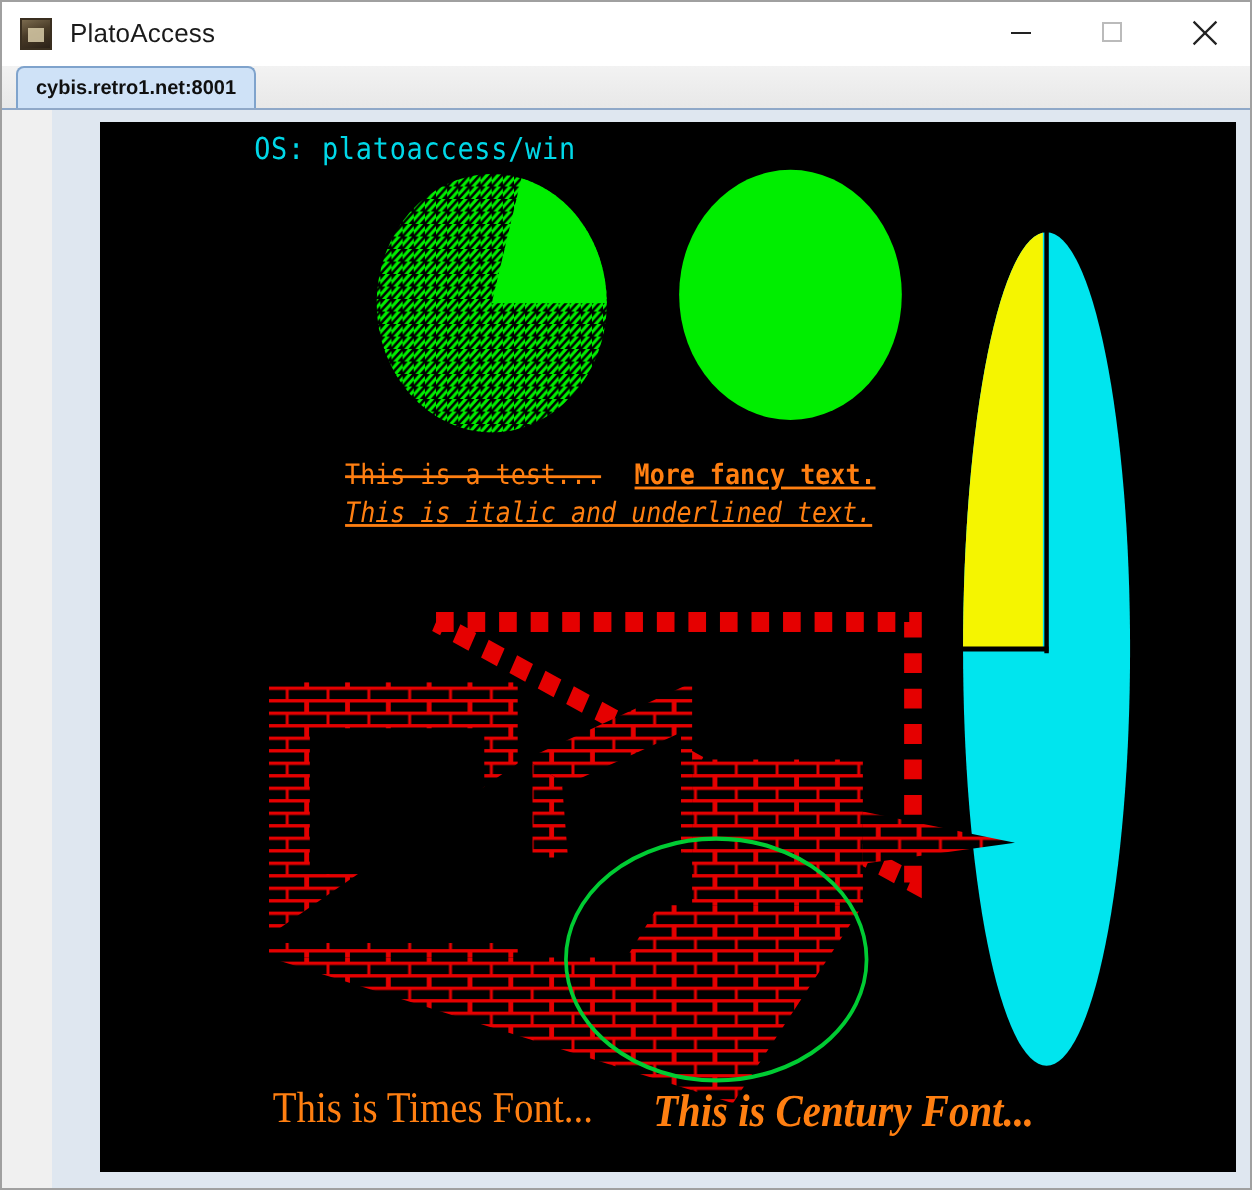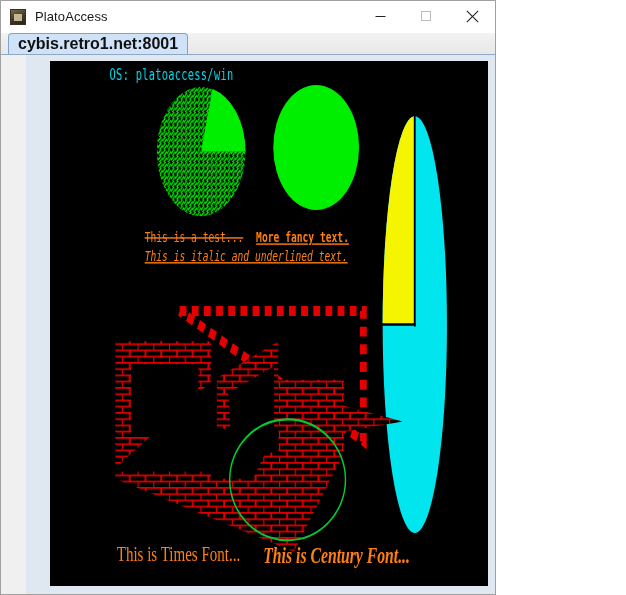--- a/index.html
+++ b/index.html
@@ -11,21 +11,21 @@
   body {
     width: 626px;
     height: 595px;
     font-family: "Liberation Sans", sans-serif;
     overflow: hidden;
   }
 
   #app-window {
     position: absolute;
     left: 0; top: 0;
-    width: 496px;
+    width: 626px;
     height: 595px;
     background: #f0f0f0;
     border: 1px solid #a0a0a0;
     box-sizing: border-box;
     display: flex;
     flex-direction: column;
   }
 
   
   #title-bar {
@@ -112,21 +112,21 @@
   }
   #tab-active {
     height: 21px;
     background: #cfe2f7;
     border: 1px solid #7fa3cc;
     border-bottom: none;
     border-radius: 4px 4px 0 0;
     display: flex;
     align-items: center;
     padding: 0 9px;
-    font-size: 16px;
+    font-size: 10px;
     color: #101010;
     font-weight: 600;
     box-sizing: border-box;
   }
 
   
   #canvas-wrap {
     flex: 1 1 auto;
     background: #dfe7f0;
     padding: 6px 7px 8px 24px;

